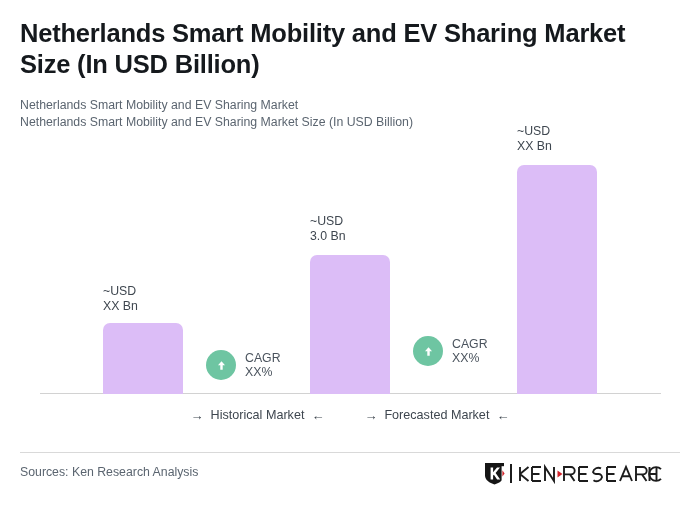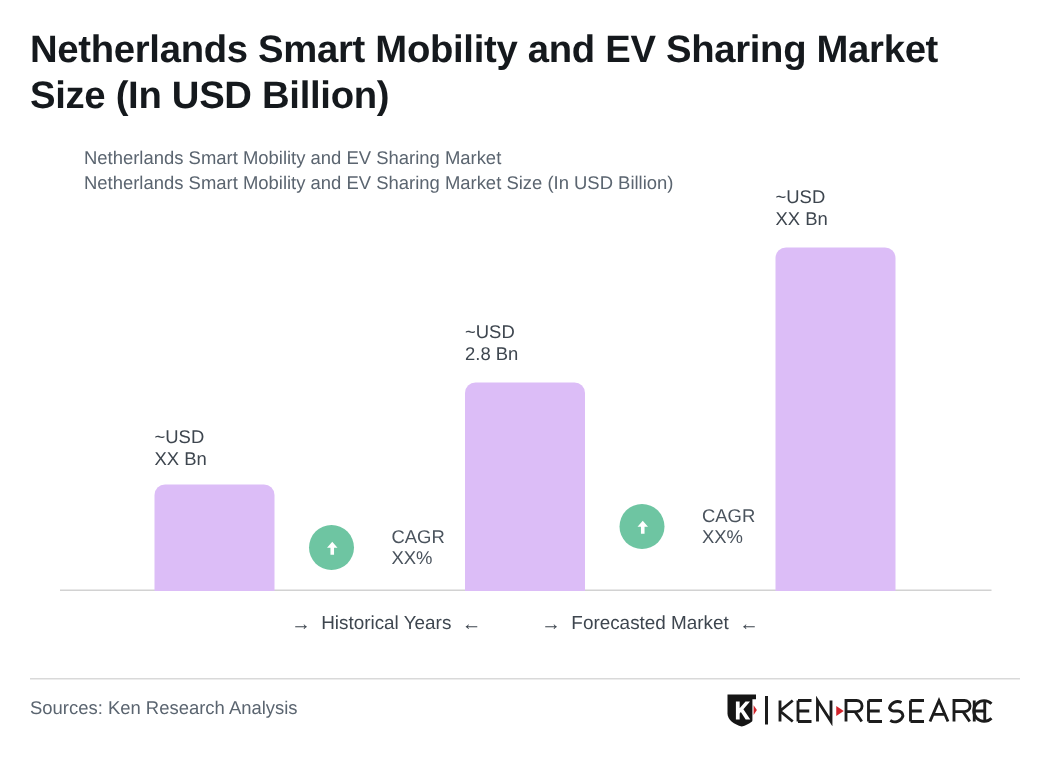--- a/index.html
+++ b/index.html
@@ -40,21 +40,20 @@
     position: absolute;
     left: 20px;
     top: 97px;
     width: 560px;
   }
   .subtitle-line {
     font-size: 12.3px;
     line-height: 17px;
     color: #5b6570;
     white-space: nowrap;
-    margin-left: 36px;
   }
 
   
   .chart {
     position: absolute;
     left: 0;
     top: 0;
     width: 700px;
     height: 440px;
   }
@@ -81,21 +80,21 @@
     line-height: 14.5px;
     color: #3e464f;
     white-space: nowrap;
   }
 
   
   .cagr {
     position: absolute;
     display: flex;
     align-items: center;
-    gap: 25px;
+    gap: 9px;
   }
   .cagr-circle {
     width: 30px;
     height: 30px;
     border-radius: 50%;
     background: #6ec5a2;
     display: flex;
     align-items: center;
     justify-content: center;
     flex: 0 0 auto;
@@ -194,21 +193,21 @@
         </svg>
       </span>
       <span class="cagr-text">
         <span>CAGR</span><br>
         <span>XX%</span>
       </span>
     </div>
 
     <div class="bar-value" style="left:310px; top:214px; width:80px;">
       <div>~USD</div>
-      <div>2.8 Bn</div>
+      <div>3.0 Bn</div>
     </div>
     <div class="bar" style="left:310px; top:255px; width:80px; height:139px;"></div>
 
     <div class="cagr" style="left:413px; top:336px;">
       <span class="cagr-circle">
         <svg width="13" height="13" viewBox="0 0 13 13" aria-hidden="true">
           <path d="M6.5 2.2 L10 6.2 L7.7 6.2 L7.7 10.8 L5.3 10.8 L5.3 6.2 L3 6.2 Z" fill="#ffffff"></path>
         </svg>
       </span>
       <span class="cagr-text">
@@ -219,21 +218,21 @@
 
     <div class="bar-value" style="left:517px; top:124px; width:80px;">
       <div>~USD</div>
       <div>XX Bn</div>
     </div>
     <div class="bar" style="left:517px; top:165px; width:80px; height:229px;"></div>
 
     <div class="years-legend">
       <div class="years-item">
         <span class="arrow">→</span>
-        <span>Historical Years</span>
+        <span>Historical Market</span>
         <span class="arrow">←</span>
       </div>
       <div class="years-item">
         <span class="arrow">→</span>
         <span>Forecasted Market</span>
         <span class="arrow">←</span>
       </div>
     </div>
 
   </div>

